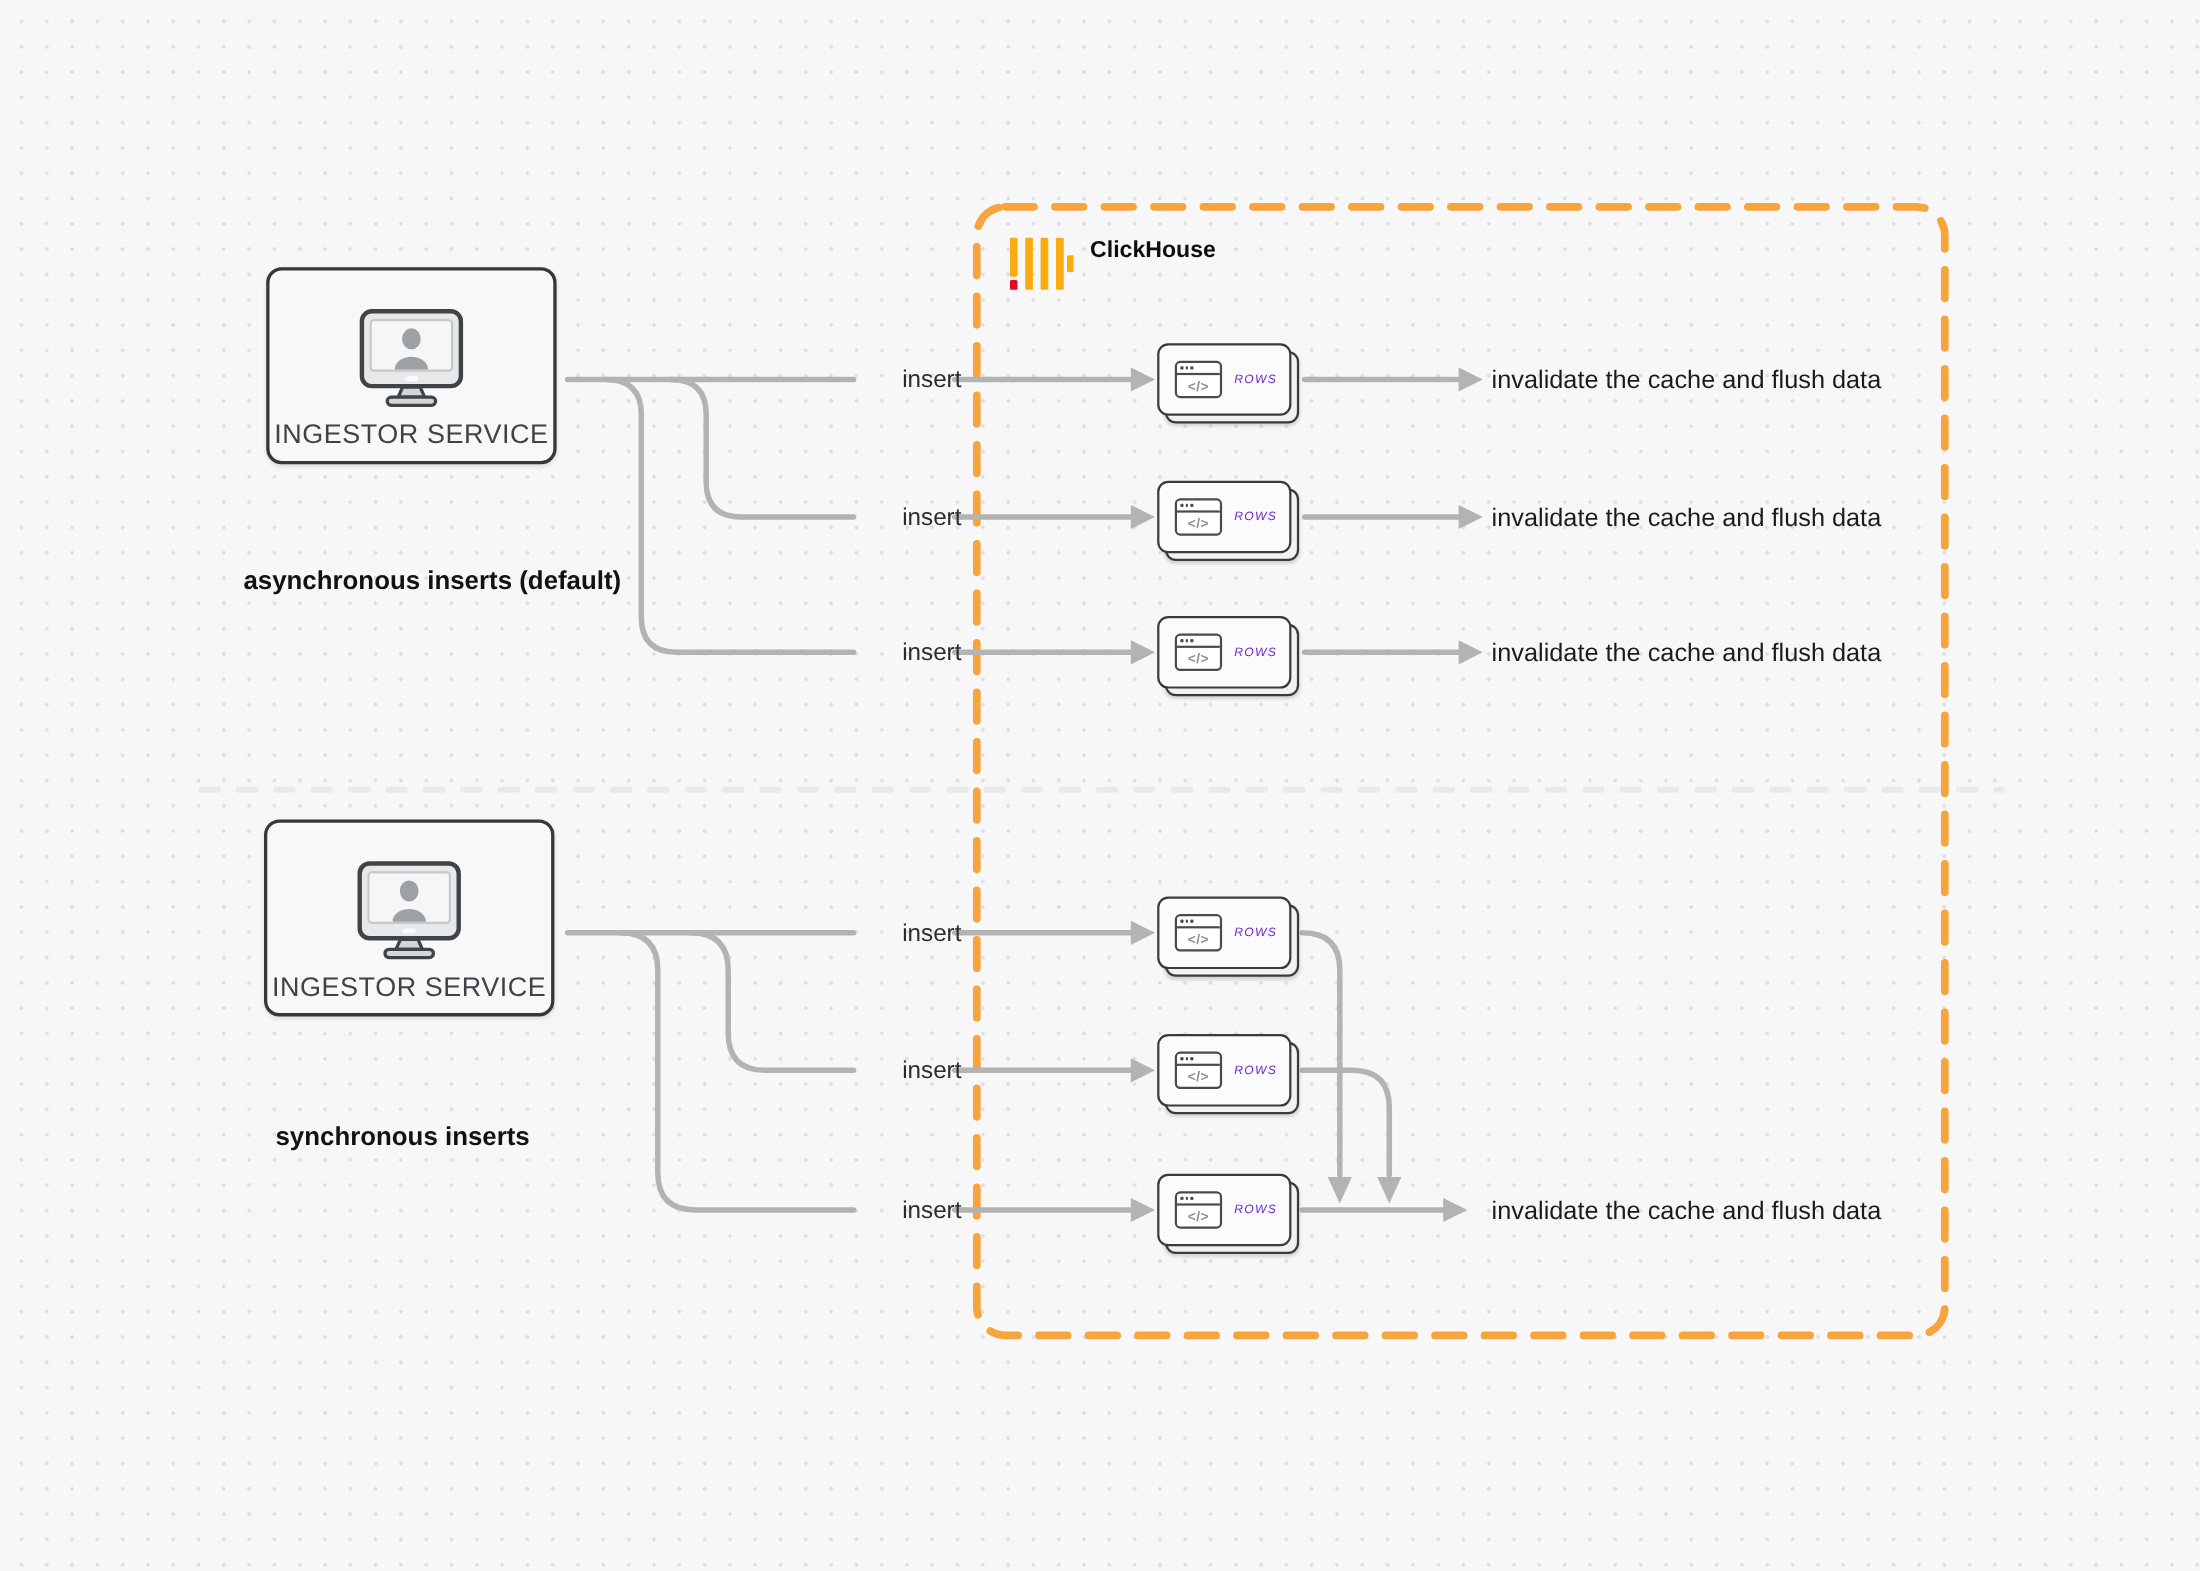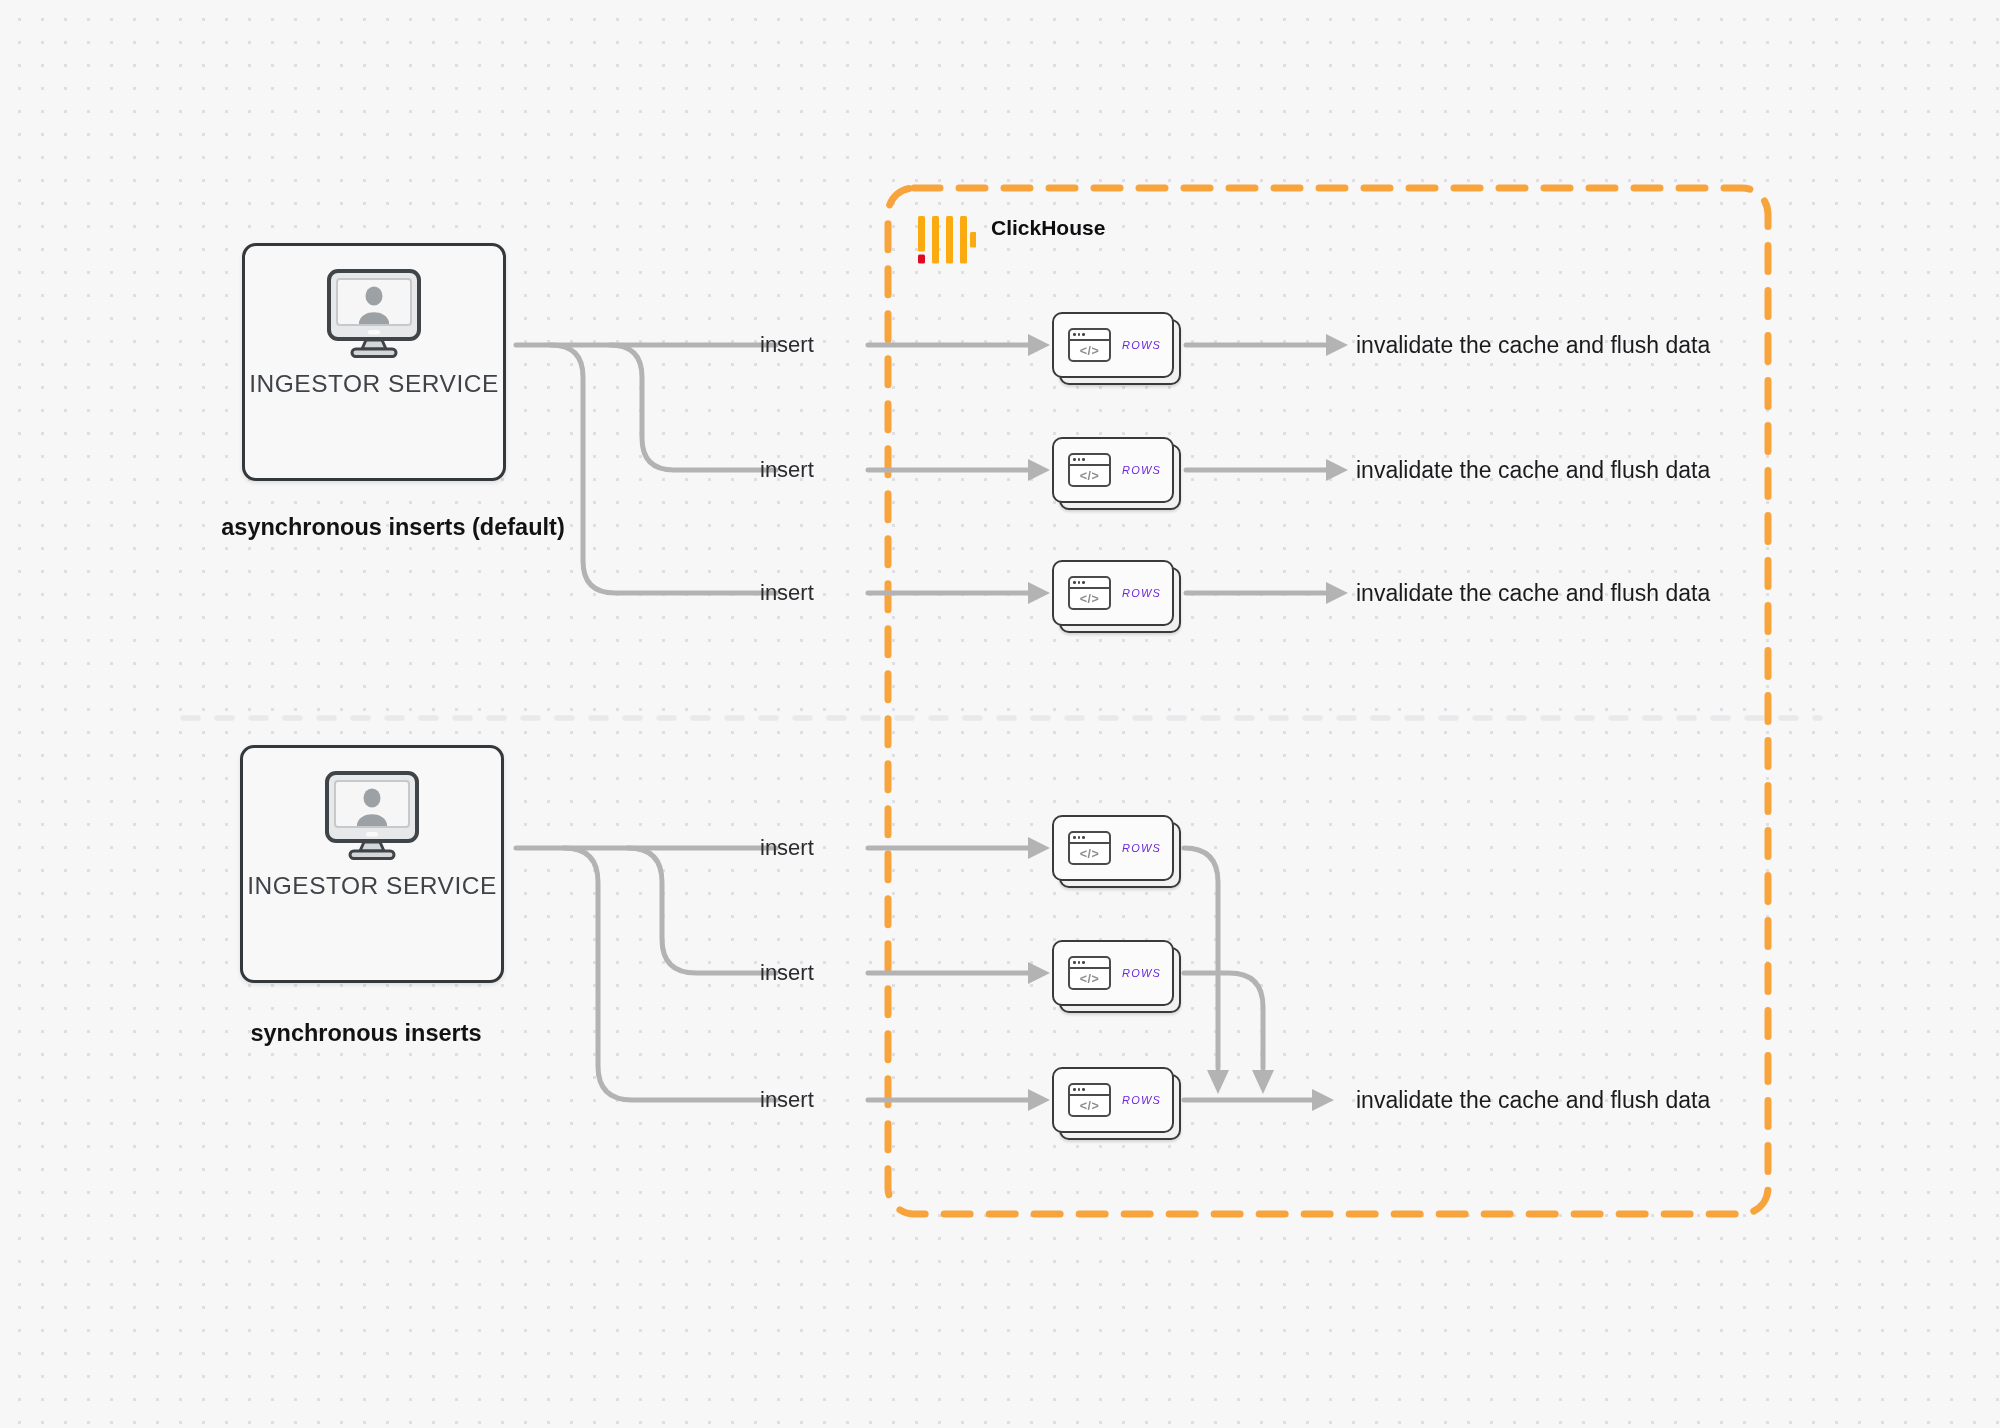--- a/index.html
+++ b/index.html
@@ -7,37 +7,37 @@
     position:relative;width:2000px;height:1428px;overflow:hidden;
     background-color:#F7F7F8;
     background-image:radial-gradient(circle,#DFDFE3 1.6px,transparent 1.9px);
     background-size:23px 23px;background-position:8px 8px;
     font-family:"Liberation Sans",sans-serif;
   }
   svg.layer{position:absolute;left:0;top:0;width:2000px;height:1428px;}
 
   
   .service-box{
-    position:absolute;width:264px;height:238px;box-sizing:border-box;
+    position:absolute;width:264px;height:179px;box-sizing:border-box;
     background:#F8F8F9;border:3.5px solid #33383C;border-radius:14px;
     box-shadow:0 2px 4px rgba(0,0,0,.10);
-    display:flex;flex-direction:column;align-items:center;padding-top:22px;
+    display:flex;flex-direction:column;align-items:center;padding-top:34px;
   }
   .service-label{
     margin-top:10px;font-size:24.5px;color:#3F4347;letter-spacing:.5px;white-space:nowrap;
   }
   .caption{
     position:absolute;width:360px;text-align:center;
     font-size:23.5px;font-weight:700;color:#121212;white-space:nowrap;
   }
 
   
   .insert-label{
     position:absolute;left:760px;width:114px;height:32px;line-height:32px;
-    text-align:left;font-size:22px;color:#2A2B2E;
+    text-align:right;font-size:22px;color:#2A2B2E;
   }
   .result-label{
     position:absolute;left:1356px;height:32px;line-height:32px;
     font-size:23px;color:#1B1B1D;white-space:nowrap;
   }
 
   
   .rows-card{position:absolute;width:122px;height:66px;}
   .card-back{
     position:absolute;left:7px;top:7px;width:122px;height:66px;box-sizing:border-box;

